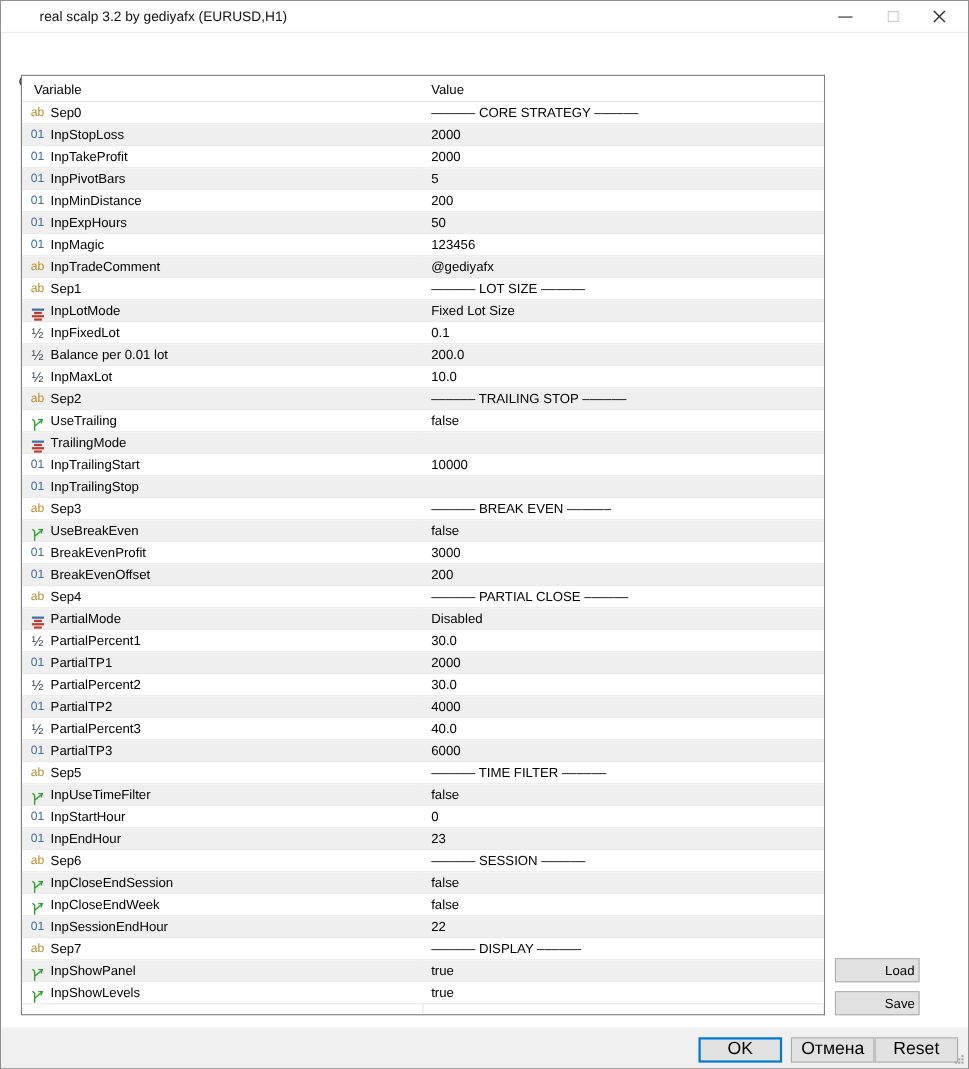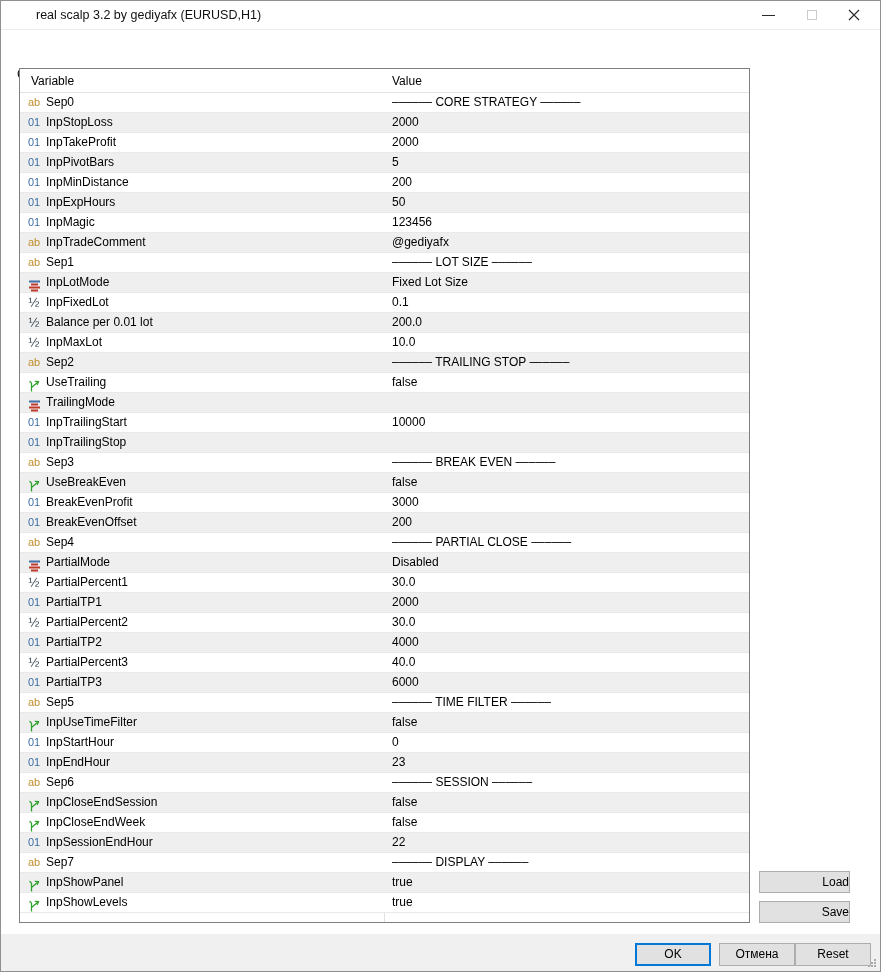--- a/index.html
+++ b/index.html
@@ -85,37 +85,37 @@
     display: inline-flex; width: 16px; margin-left: 6px; margin-right: 4px;
     align-items: center; justify-content: center;
     font-size: 11px; flex: 0 0 16px;
   }
   .type-icon.str-glyph { color: #bf8d2a; letter-spacing: 0; }
   .type-icon.int-glyph { color: #3e6fa6; }
   .type-icon.dbl-glyph { color: #3d4a56; font-size: 13px; }
   .icon-variant { display: none; }
   
   .side-btn {
-    position: absolute; width: 91px; height: 22px;
+    position: absolute; width: 77px; height: 22px;
     background: #e1e1e1; border: 1px solid #adadad;
-    font-size: 12px; text-align: right; line-height: 20px;
+    font-size: 12px; text-align: center; line-height: 20px;
     cursor: default;
     padding-left: 41px;
   }
   .btn-load { left: 758px; top: 870px; }
   .btn-save { left: 758px; top: 900px; }
   
   .footer {
     position: absolute; left: 0; right: 0; bottom: 0; height: 37px;
     background: #f0f0f0;
   }
   .footer-btn {
     position: absolute; top: 9px; height: 23px; width: 76px;
     background: #e1e1e1; border: 1px solid #adadad;
-    font-size: 12px; text-align: center; line-height: 20px;
+    font-size: 16px; text-align: center; line-height: 20px;
     cursor: default;
   }
   .btn-ok { left: 634px; border: 2px solid #0078d7; line-height: 18px; }
   .btn-cancel { left: 718px; }
   .btn-reset { left: 794px; }
   .resize-grip { position: absolute; right: 3px; bottom: 3px; }
 </style>
 </head>
 <body>
 

